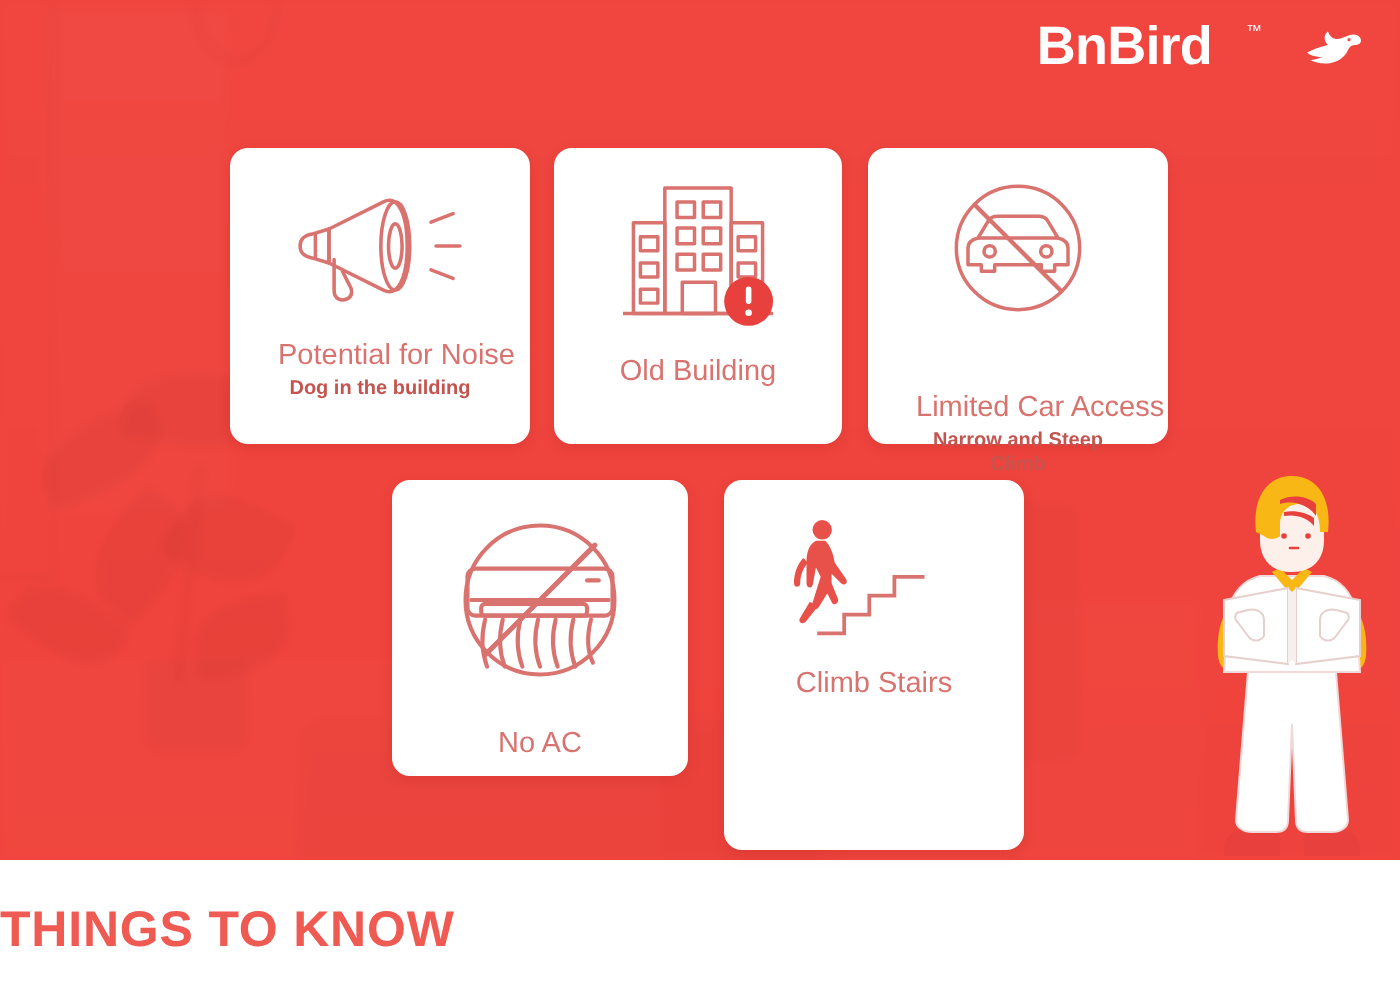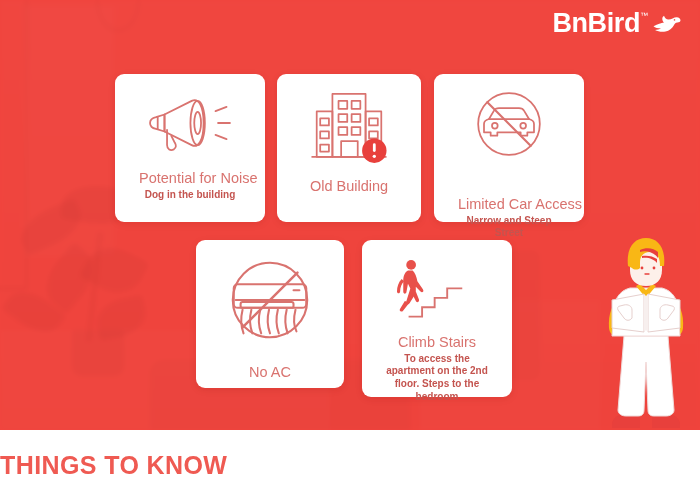--- a/index.html
+++ b/index.html
@@ -100,21 +100,21 @@
     background: #f4564f;
     opacity: 0.55;
   }
 
   
   .logo {
     position: absolute;
     right: 18px; top: 10px;
     display: flex;
     align-items: flex-start;
-    gap: 4px;
+    gap: 21px;
     z-index: 6;
   }
   .logo-text {
     color: #ffffff;
     font-size: 27px;
     font-weight: bold;
     letter-spacing: -0.4px;
     line-height: 1;
     position: relative;
   }
@@ -168,21 +168,21 @@
     line-height: 1.28;
     margin-top: 2px;
   }
 
   
   #card-noise   { left: 115px; top: 74px;  width: 150px; height: 148px; }
   #card-old     { left: 277px; top: 74px;  width: 144px; height: 148px; }
   #card-car     { left: 434px; top: 74px;  width: 150px; height: 148px; gap: 24px; }
   
   #card-ac      { left: 196px; top: 240px; width: 148px; height: 148px; align-items: flex-end; }
-  #card-stairs  { left: 362px; top: 240px; width: 150px; height: 157px; }
+  #card-stairs  { left: 362px; top: 240px; width: 150px; height: 185px; }
 
   #card-noise  .card-icon { height: 78px; }
   #card-old    .card-icon { height: 88px; }
   #card-car    .card-icon { height: 80px; }
   #card-ac     .card-icon { height: 100px; }
   #card-stairs .card-icon { height: 80px; }
 
   #card-noise  .card-text { margin-top: 8px; }
   #card-old    .card-text { margin-top: 6px; }
   #card-car    .card-text { margin-top: 8px; }
@@ -323,21 +323,21 @@
                      L62 62 L62 58 L34 58 L34 62 L26 62 L26 58 Z"></path>
             <path d="M24 42 L72 42"></path>
             <circle cx="31" cy="50" r="3.4"></circle>
             <circle cx="65" cy="50" r="3.4"></circle>
             <path d="M22 22 L74 74" stroke-width="2.6"></path>
           </g>
         </svg>
       </div>
       <div class="card-text">
         <div class="card-title">Limited Car Access</div>
-        <div class="card-sub">Narrow and Steep Street</div>
+        <div class="card-sub">Narrow and Steep Climb</div>
       </div>
     </div>
 
     <div class="card" id="card-ac">
       <div class="card-icon">
         <svg viewBox="0 0 100 100" width="98" height="98">
           <g fill="none" stroke="#d9736f" stroke-width="2.1" stroke-linecap="round" stroke-linejoin="round">
             <circle cx="50" cy="50" r="38"></circle>
             <rect x="13" y="34" width="74" height="24" rx="4"></rect>
             <path d="M15 50 L85 50"></path>
@@ -371,21 +371,20 @@
                      L26 56 C25 60 28 62 30 59 L38 46 L38 38 L44 44 C46 46 49 44 47 41
                      L40 31 C39 25 37 20 34 17 Z"></path>
             <path d="M20 28 C16 32 14 38 14 44 C14 47 18 47 18 44 C18 39 20 34 23 31 Z"></path>
             <path d="M24 56 L18 66 C16 69 20 71 22 68 L30 58 Z"></path>
             <path d="M38 44 L42 54 C43 57 39 59 38 56 L34 48 Z"></path>
           </g>
         </svg>
       </div>
       <div class="card-text">
         <div class="card-title">Climb Stairs</div>
-        <div class="card-sub">To access the apartment on the 2nd floor. Steps to the bedroom</div>
       </div>
     </div>
 
   </div>
 
   <svg class="mascot" viewBox="0 0 92 198">
 
     <path d="M26 182 C18 182 12 186 12 192 L12 196 L40 196 L40 182 Z" fill="#e8403c"></path>
     <path d="M66 182 C74 182 80 186 80 192 L80 196 L52 196 L52 182 Z" fill="#e8403c"></path>
 

